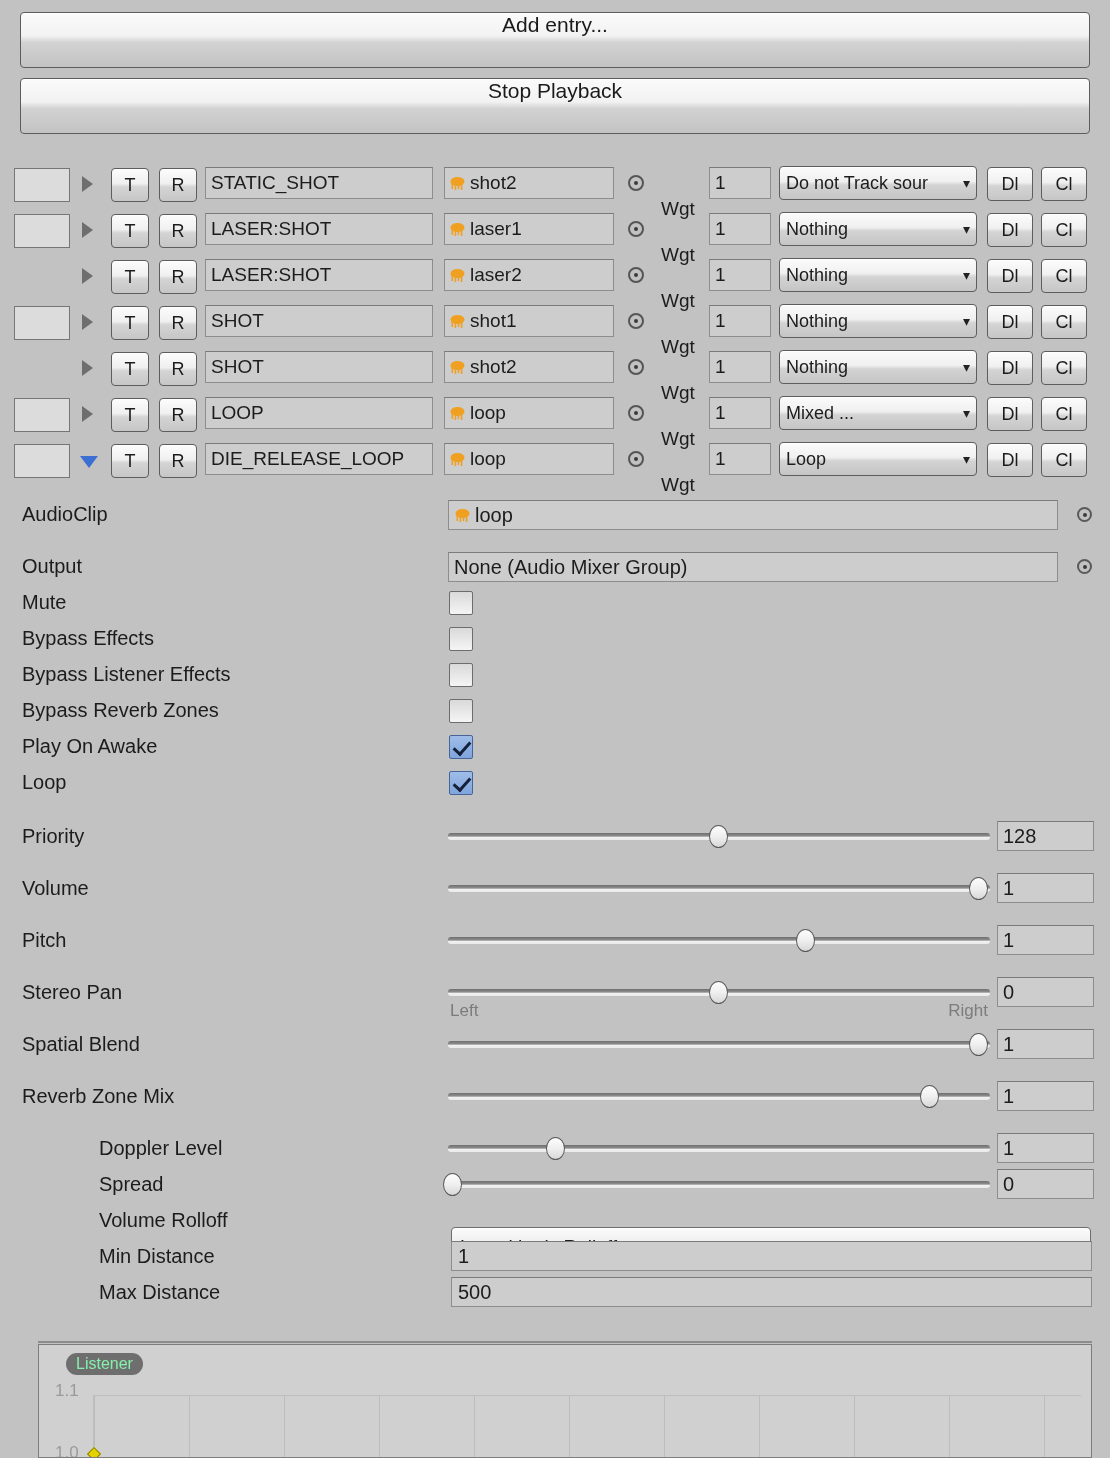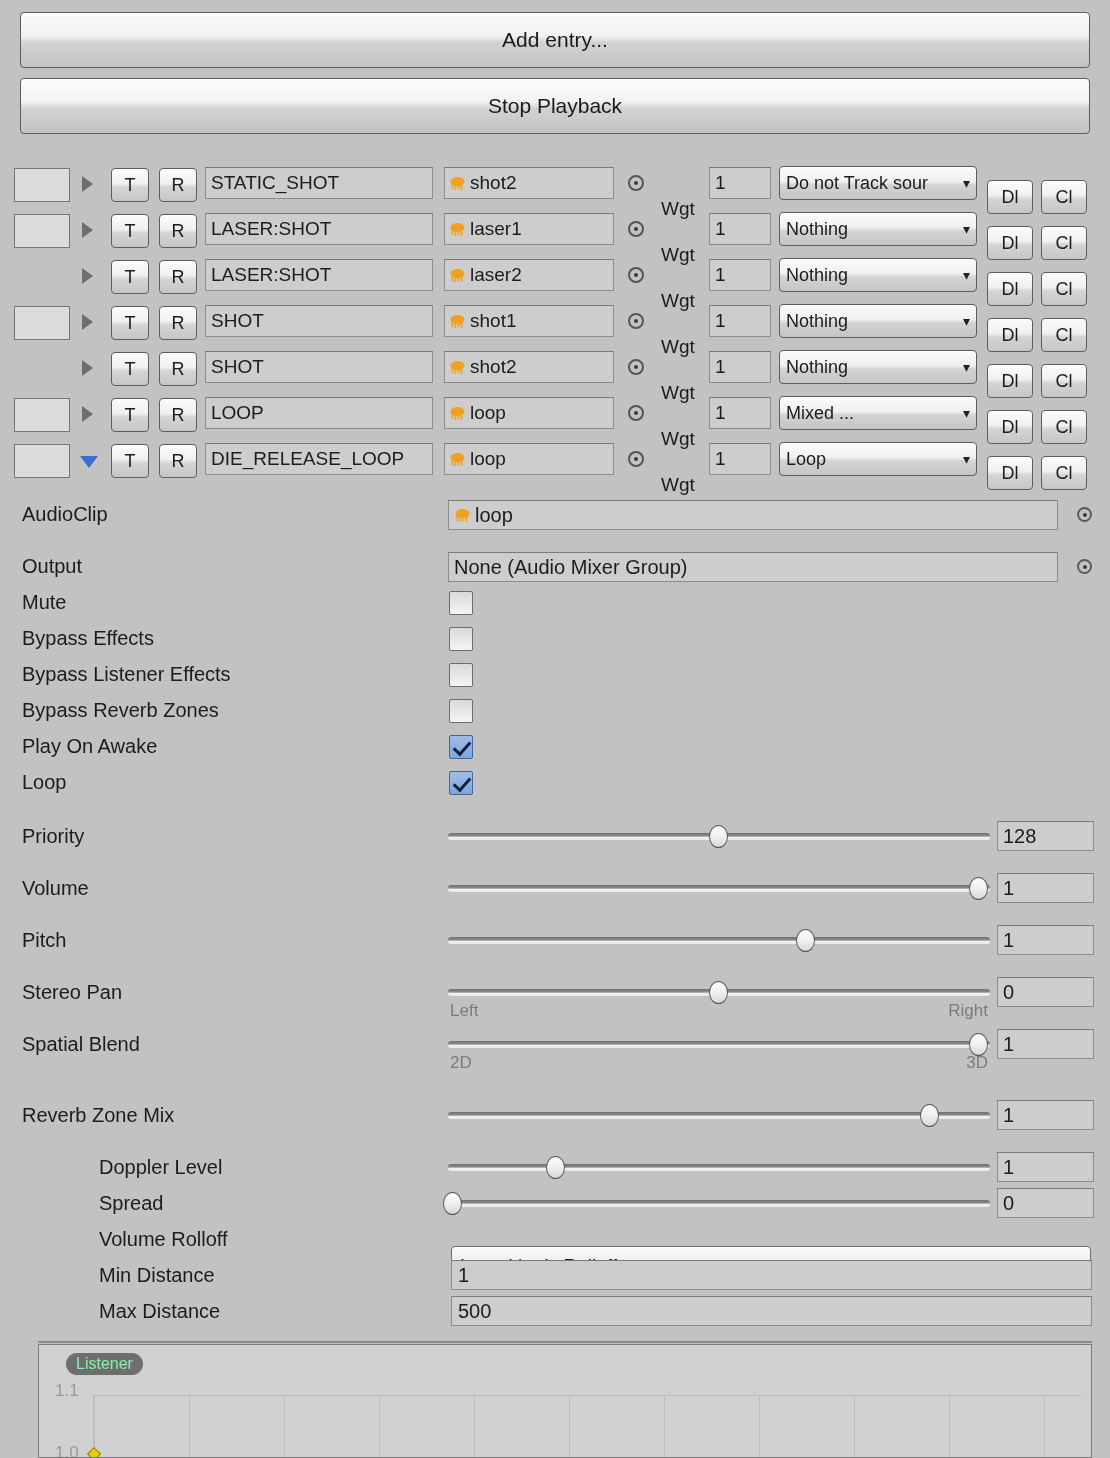--- a/index.html
+++ b/index.html
@@ -23,21 +23,20 @@
   .big-btn {
     position: absolute;
     left: 20px;
     width: 1070px;
     height: 56px;
     box-sizing: border-box;
     border: 1px solid #5d5d5d;
     border-radius: 4px;
     background: linear-gradient(to bottom, #fbfbfb 0%, #f2f2f2 42%, #d2d2d2 55%, #c3c3c3 100%);
     display: flex;
-    align-items: center;
     justify-content: center;
     font-size: 21px;
     color: #1a1a1a;
     box-shadow: inset 0 1px 0 #ffffff;
     cursor: default;
   }
   #btn-add-entry { top: 12px; }
   #btn-stop-playback { top: 78px; }
 
   
@@ -197,21 +196,21 @@
   .popup .ptext { flex: 1 1 auto; overflow: hidden; }
   .popup .parrow {
     flex: 0 0 auto;
     font-size: 14px;
     line-height: 1;
     margin-left: 2px;
     color: #222;
   }
   .row-btn {
     position: absolute;
-    top: 18px;
+    top: 5px;
     width: 46px;
     height: 34px;
     box-sizing: border-box;
     border: 1px solid #5d5d5d;
     border-radius: 4px;
     background: linear-gradient(to bottom, #fcfcfc 0%, #f0f0f0 45%, #d4d4d4 56%, #c6c6c6 100%);
     display: flex; align-items: center; justify-content: center;
     font-size: 18px;
     box-shadow: inset 0 1px 0 #ffffff;
     cursor: default;
@@ -799,29 +798,25 @@
         <div class="num-field">
           <span>0</span>
         </div>
       </div>
       <div class="slider-row" style="height: 52px;">
         <div class="prop-label">Spatial Blend</div>
         <div class="slider">
           <div class="track"></div>
           <div class="thumb" style="left: 98%;"></div>
         </div>
-        <div class="endlabels">
-          <span>2D</span>
-          <span>3D</span>
-        </div>
         <div class="num-field">
           <span>1</span>
         </div>
       </div>
-      <div class="slider-row" style="height: 52px; margin-top: 19px;">
+      <div class="slider-row" style="height: 52px;">
         <div class="prop-label">Reverb Zone Mix</div>
         <div class="slider">
           <div class="track"></div>
           <div class="thumb" style="left: 89%;"></div>
         </div>
         <div class="num-field">
           <span>1</span>
         </div>
       </div>
     </div>

